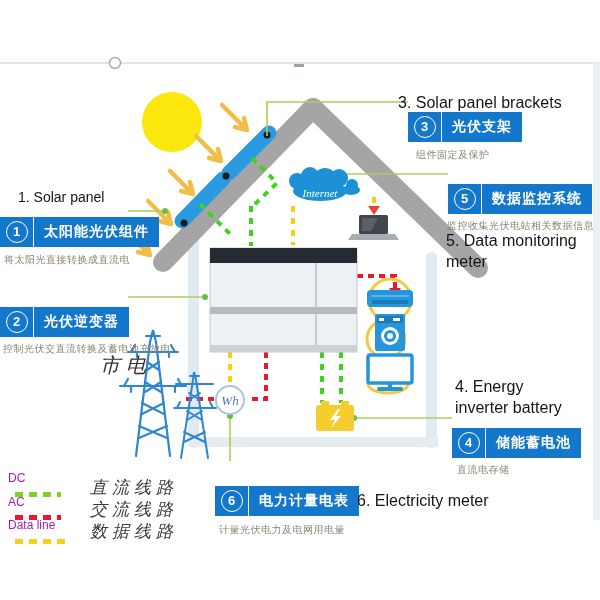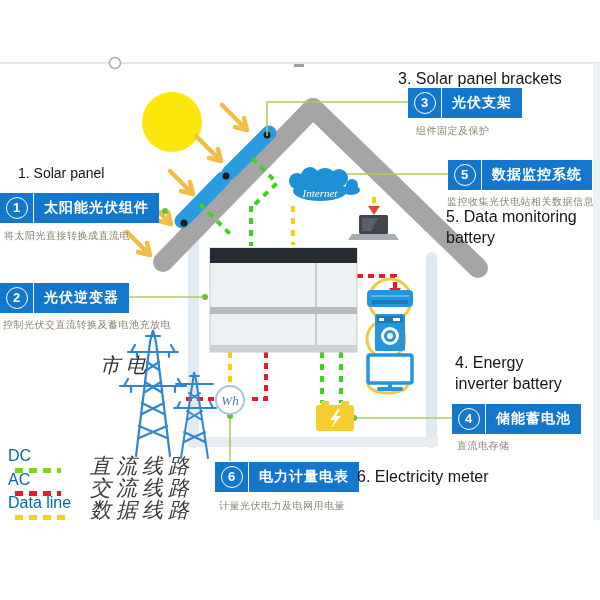--- a/index.html
+++ b/index.html
@@ -1,39 +1,39 @@
 <!DOCTYPE html>
 <html><head>
 <meta charset="utf-8">
 <style>
   html,body{margin:0;padding:0;background:#fff;}
   .canvas{position:relative;width:600px;height:600px;background:#ffffff;
           font-family:"Liberation Sans",sans-serif;overflow:hidden;}
   svg.art{position:absolute;left:0;top:0;z-index:1;}
   .layer{position:absolute;left:0;top:0;width:600px;height:600px;z-index:2;pointer-events:none;}
-  .layer > *{pointer-events:auto;}
+  .layer > *{pointer-events:auto;margin-top:24px;}
   .en-title{position:absolute;font-size:14px;color:#151515;white-space:nowrap;}
   .en-title.sm{font-size:16px;}
   .en-two{line-height:21px;}
   .callout-box{position:absolute;display:inline-flex;align-items:stretch;height:30px;
                background:#1377cc;color:#fff;}
   .num-cell{width:33px;display:flex;align-items:center;justify-content:center;
             border-right:1px solid rgba(255,255,255,.95);}
   .num-circle{display:block;width:20px;height:20px;border:1.6px solid #fff;border-radius:50%;
               font-size:13px;line-height:20px;text-align:center;font-weight:bold;}
   .zh-cell{display:flex;align-items:center;padding:11px 10px;font-weight:bold;font-size:14px;
            letter-spacing:1px;white-space:nowrap;}
   .desc{position:absolute;font-size:10px;color:#8e8372;white-space:nowrap;letter-spacing:.5px;}
-  .legend-en{position:absolute;font-size:16px;color:#0369a1;white-space:nowrap;}
+  .legend-en{position:absolute;font-size:12px;color:#a21caf;white-space:nowrap;}
   .dash{position:absolute;height:5px;}
   .dash-dc{background:repeating-linear-gradient(90deg,#7ed321 0 8px,transparent 8px 14px);}
   .dash-ac{background:repeating-linear-gradient(90deg,#e8192c 0 8px,transparent 8px 14px);}
   .dash-data{background:repeating-linear-gradient(90deg,#f7d117 0 8px,transparent 8px 14px);}
   .legend-zh{position:absolute;font-family:Liberation Serif, serif;
-             font-size:21px;letter-spacing:5px;color:#3a3a3a;white-space:nowrap;font-style:italic;}
+             font-size:17px;letter-spacing:5px;color:#3a3a3a;white-space:nowrap;font-style:italic;}
 </style>
 </head>
 <body>
 
 <div class="canvas">
 
   <svg class="art" width="600" height="600" viewBox="0 0 600 600">
 
     <line x1="0" y1="63" x2="600" y2="63" stroke="#dcdcdc" stroke-width="1.5"></line>
     <circle cx="115" cy="63" r="5.5" fill="#ffffff" stroke="#a9adb2" stroke-width="1.5"></circle>
@@ -228,21 +228,21 @@
 
     <div class="callout-box" style="left:448px;top:160px">
       <span class="num-cell">
         <span class="num-circle">5</span>
       </span>
       <span class="zh-cell">数据监控系统</span>
     </div>
     <div class="desc" style="left:447px;top:195px">监控收集光伏电站相关数据信息</div>
     <div class="en-title sm en-two" style="left:446px;top:206px">
       <div>5. Data monitoring</div>
-      <div>battery</div>
+      <div>meter</div>
     </div>
 
     <div class="en-title sm en-two" style="left:455px;top:352px">
       <div>4. Energy</div>
       <div>inverter battery</div>
     </div>
     <div class="callout-box" style="left:452px;top:404px">
       <span class="num-cell">
         <span class="num-circle">4</span>
       </span>

